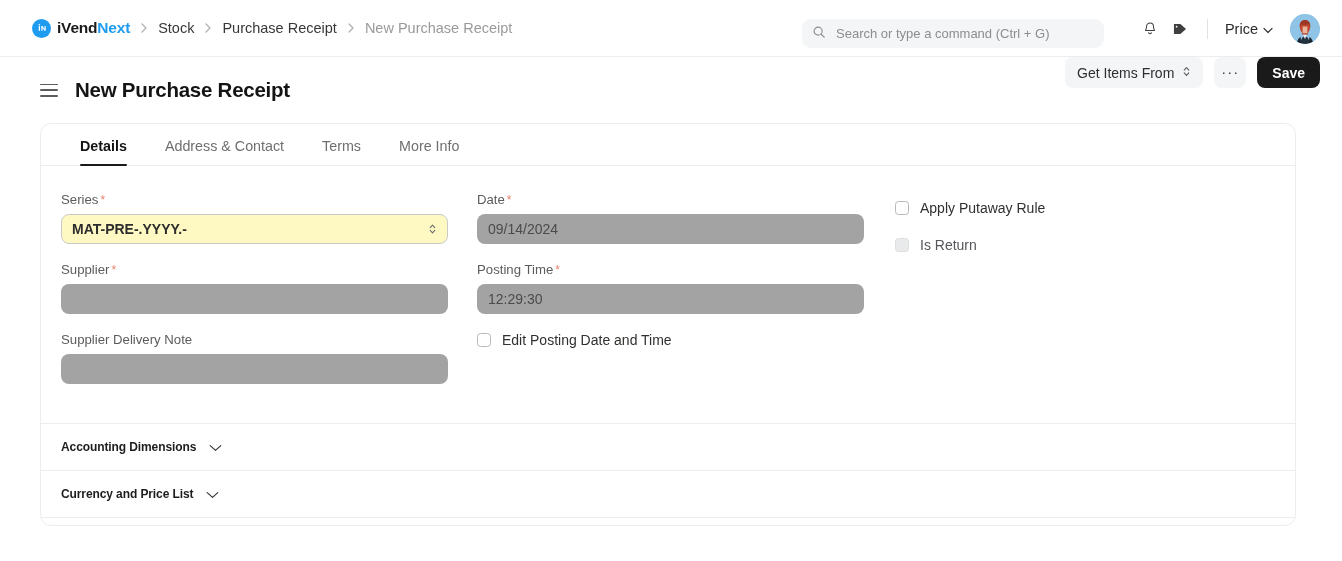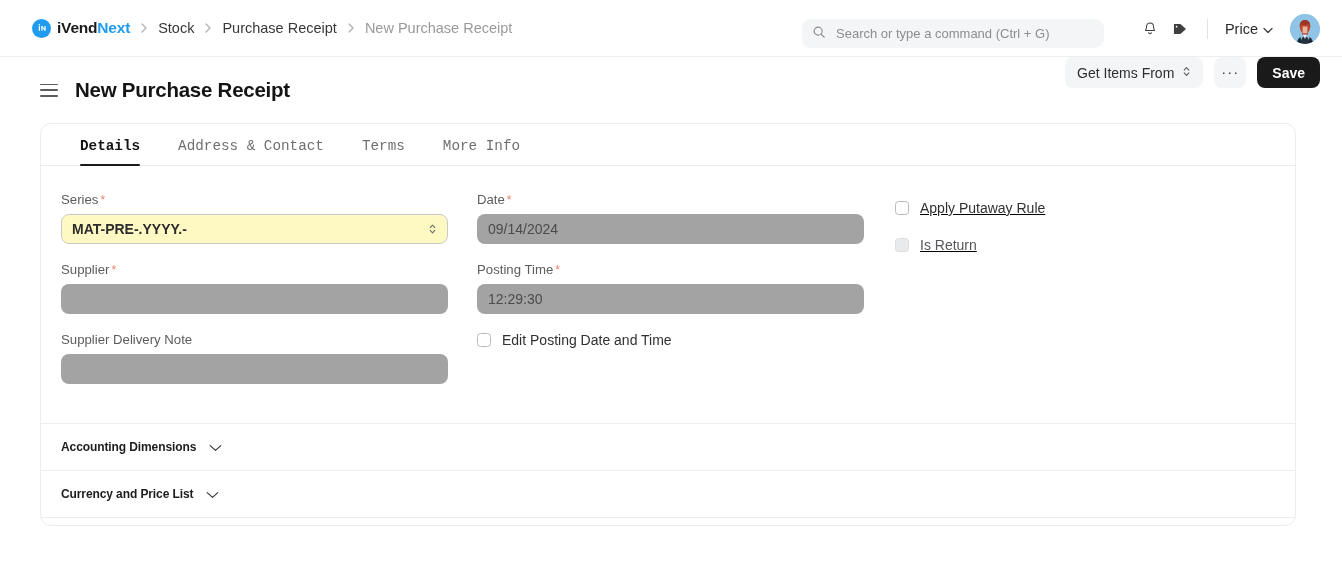--- a/index.html
+++ b/index.html
@@ -100,33 +100,33 @@
     position:absolute; left:40px; top:123px; width:1256px; height:403px;
     background:#ffffff; border:1px solid #ececec; border-radius:11px;
   }
   .tabs {
     height:42px; border-bottom:1px solid #ededed;
     display:flex; align-items:flex-end; padding-left:20px; gap:0;
   }
   .tab {
     position:relative; font-size:14.3px; color:#6f6f6f; padding:0 19px 11px 19px;
     cursor:pointer; white-space:nowrap; background:none; border:none;
-    font-family:Liberation Mono, monospace;
+    font-family:Liberation Sans, sans-serif;
   }
   .tab.active { color:#141414; font-weight:700; }
   .tab.active::after {
     content:""; position:absolute; left:19px; right:19px; bottom:-1px;
     height:2px; background:#1a1a1a; border-radius:2px;
   }
 
   .form-area { padding:26px 20px 0 20px; }
   .cols { display:flex; }
   .col { width:394px; padding-right:22px; }
   .col.c2 { padding-left:22px; width:416px; }
-  .col.c3 { padding-left:24px; width:400px;text-decoration:underline; }
+  .col.c3 { padding-left:24px; width:400px; }
 
   .field { margin-bottom:18px; }
   .flabel { font-size:13.2px; color:#5c5c5c; margin-bottom:7px; display:block; }
   .req { color:#e8836f; font-size:12px; margin-left:2px; }
   .inp {
     width:387px; height:30px; background:#a3a3a3; border:1px solid transparent;
     border-radius:8px; padding:0 10px; font-size:14px; color:#4b4b4b;
     font-family:"Liberation Sans", sans-serif; outline:none; display:flex; align-items:center;
   }
   .inp.focused { border:1px solid #c9c9c9; background:#fef9c3; color:#2d2d2d; font-weight:600; }

